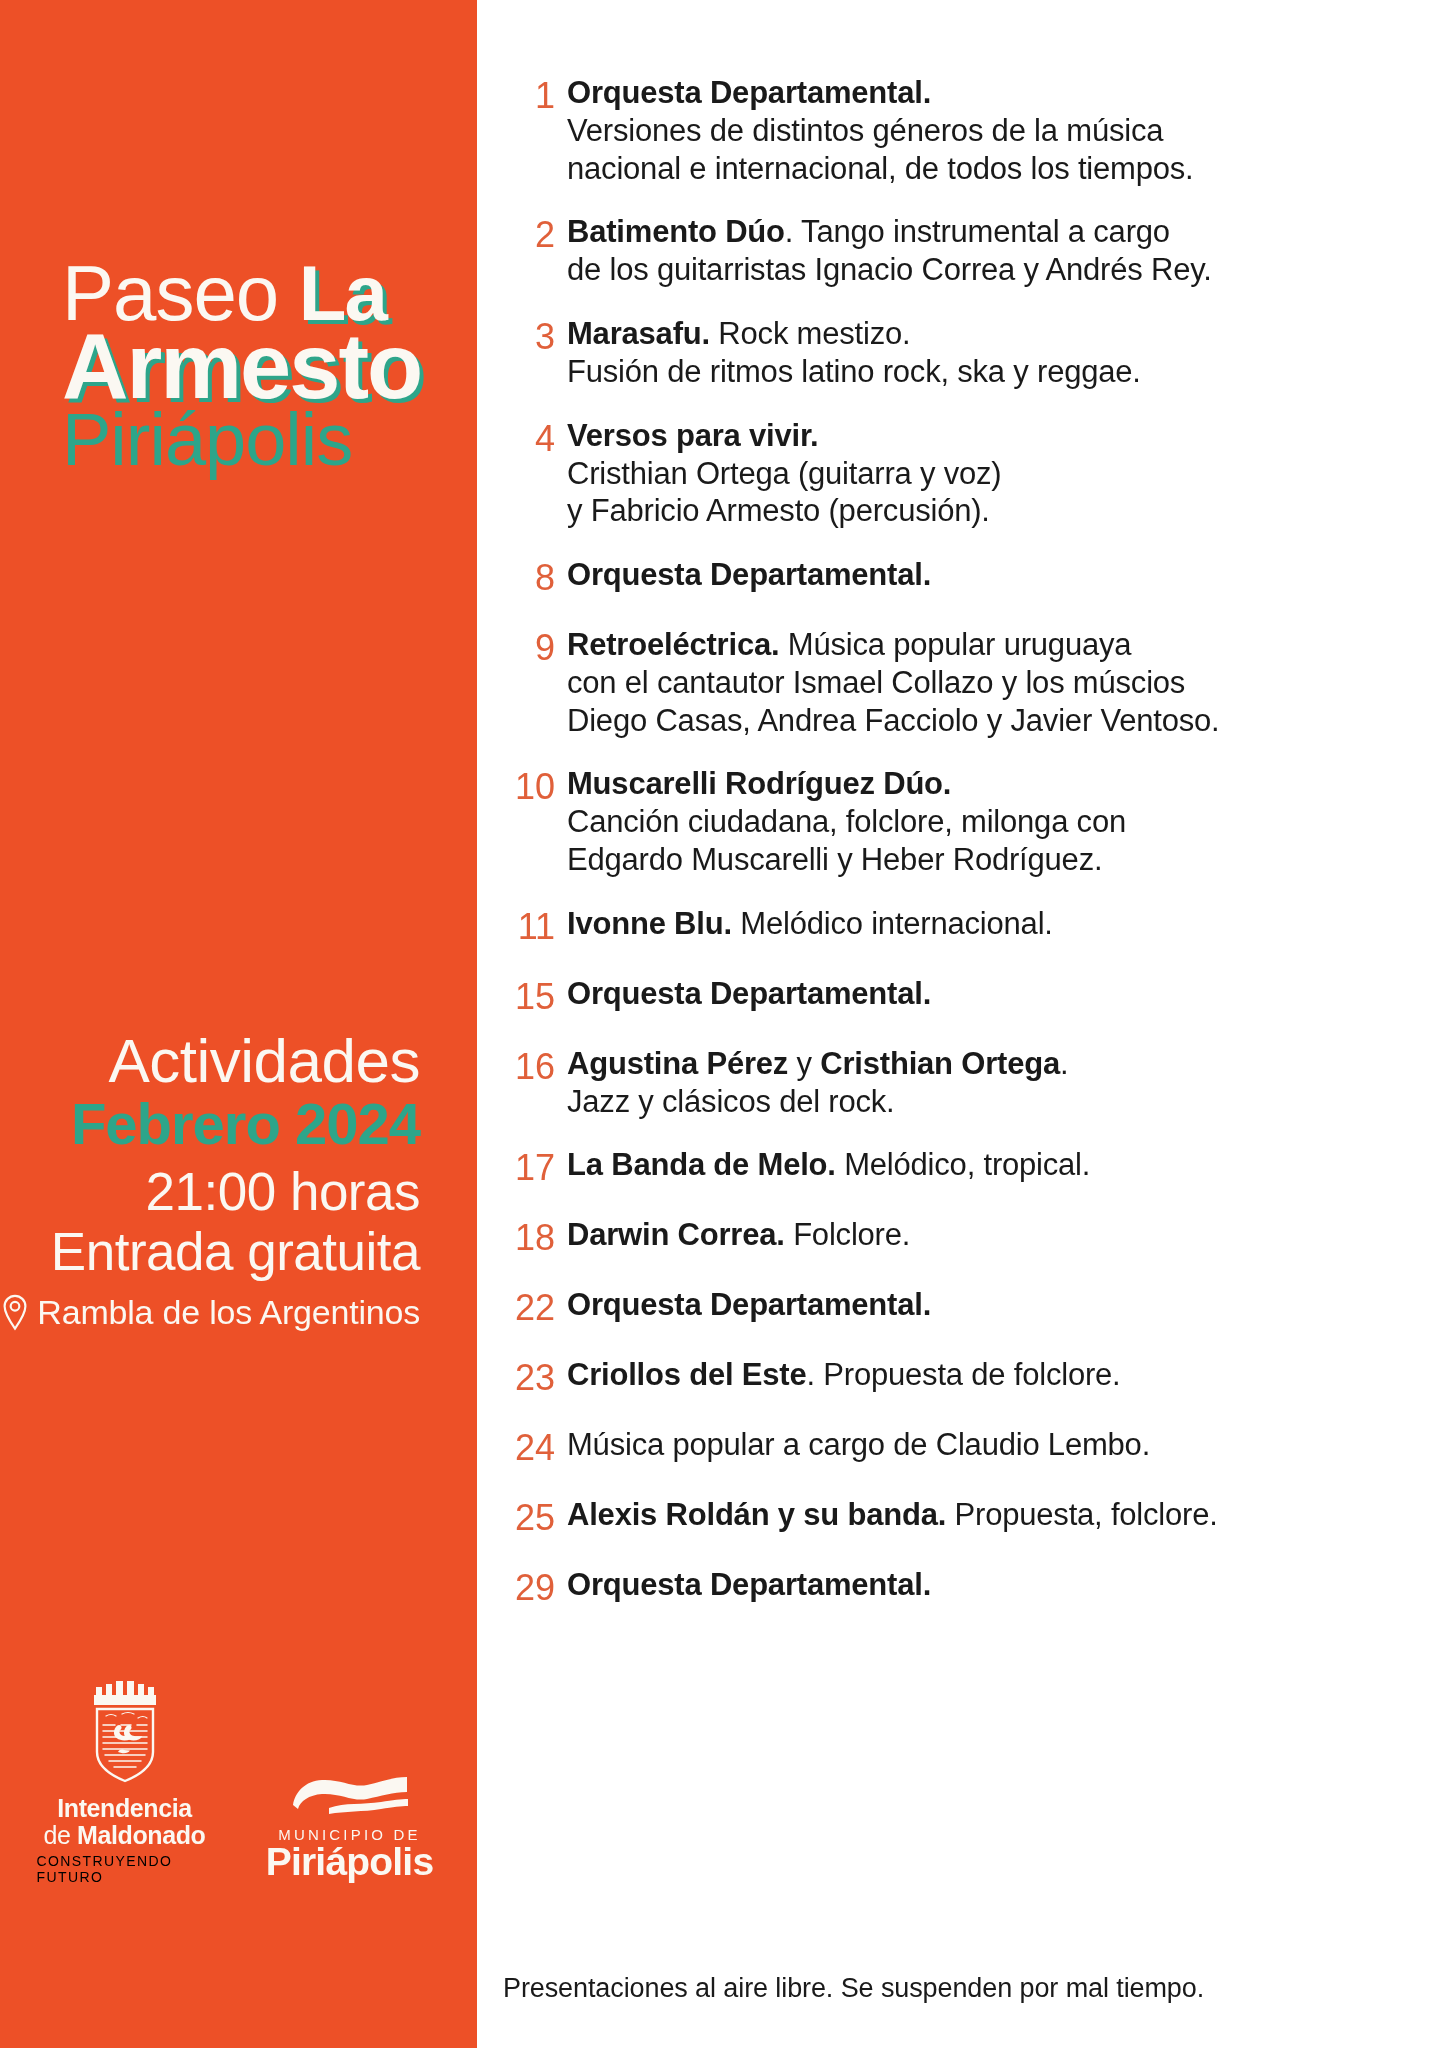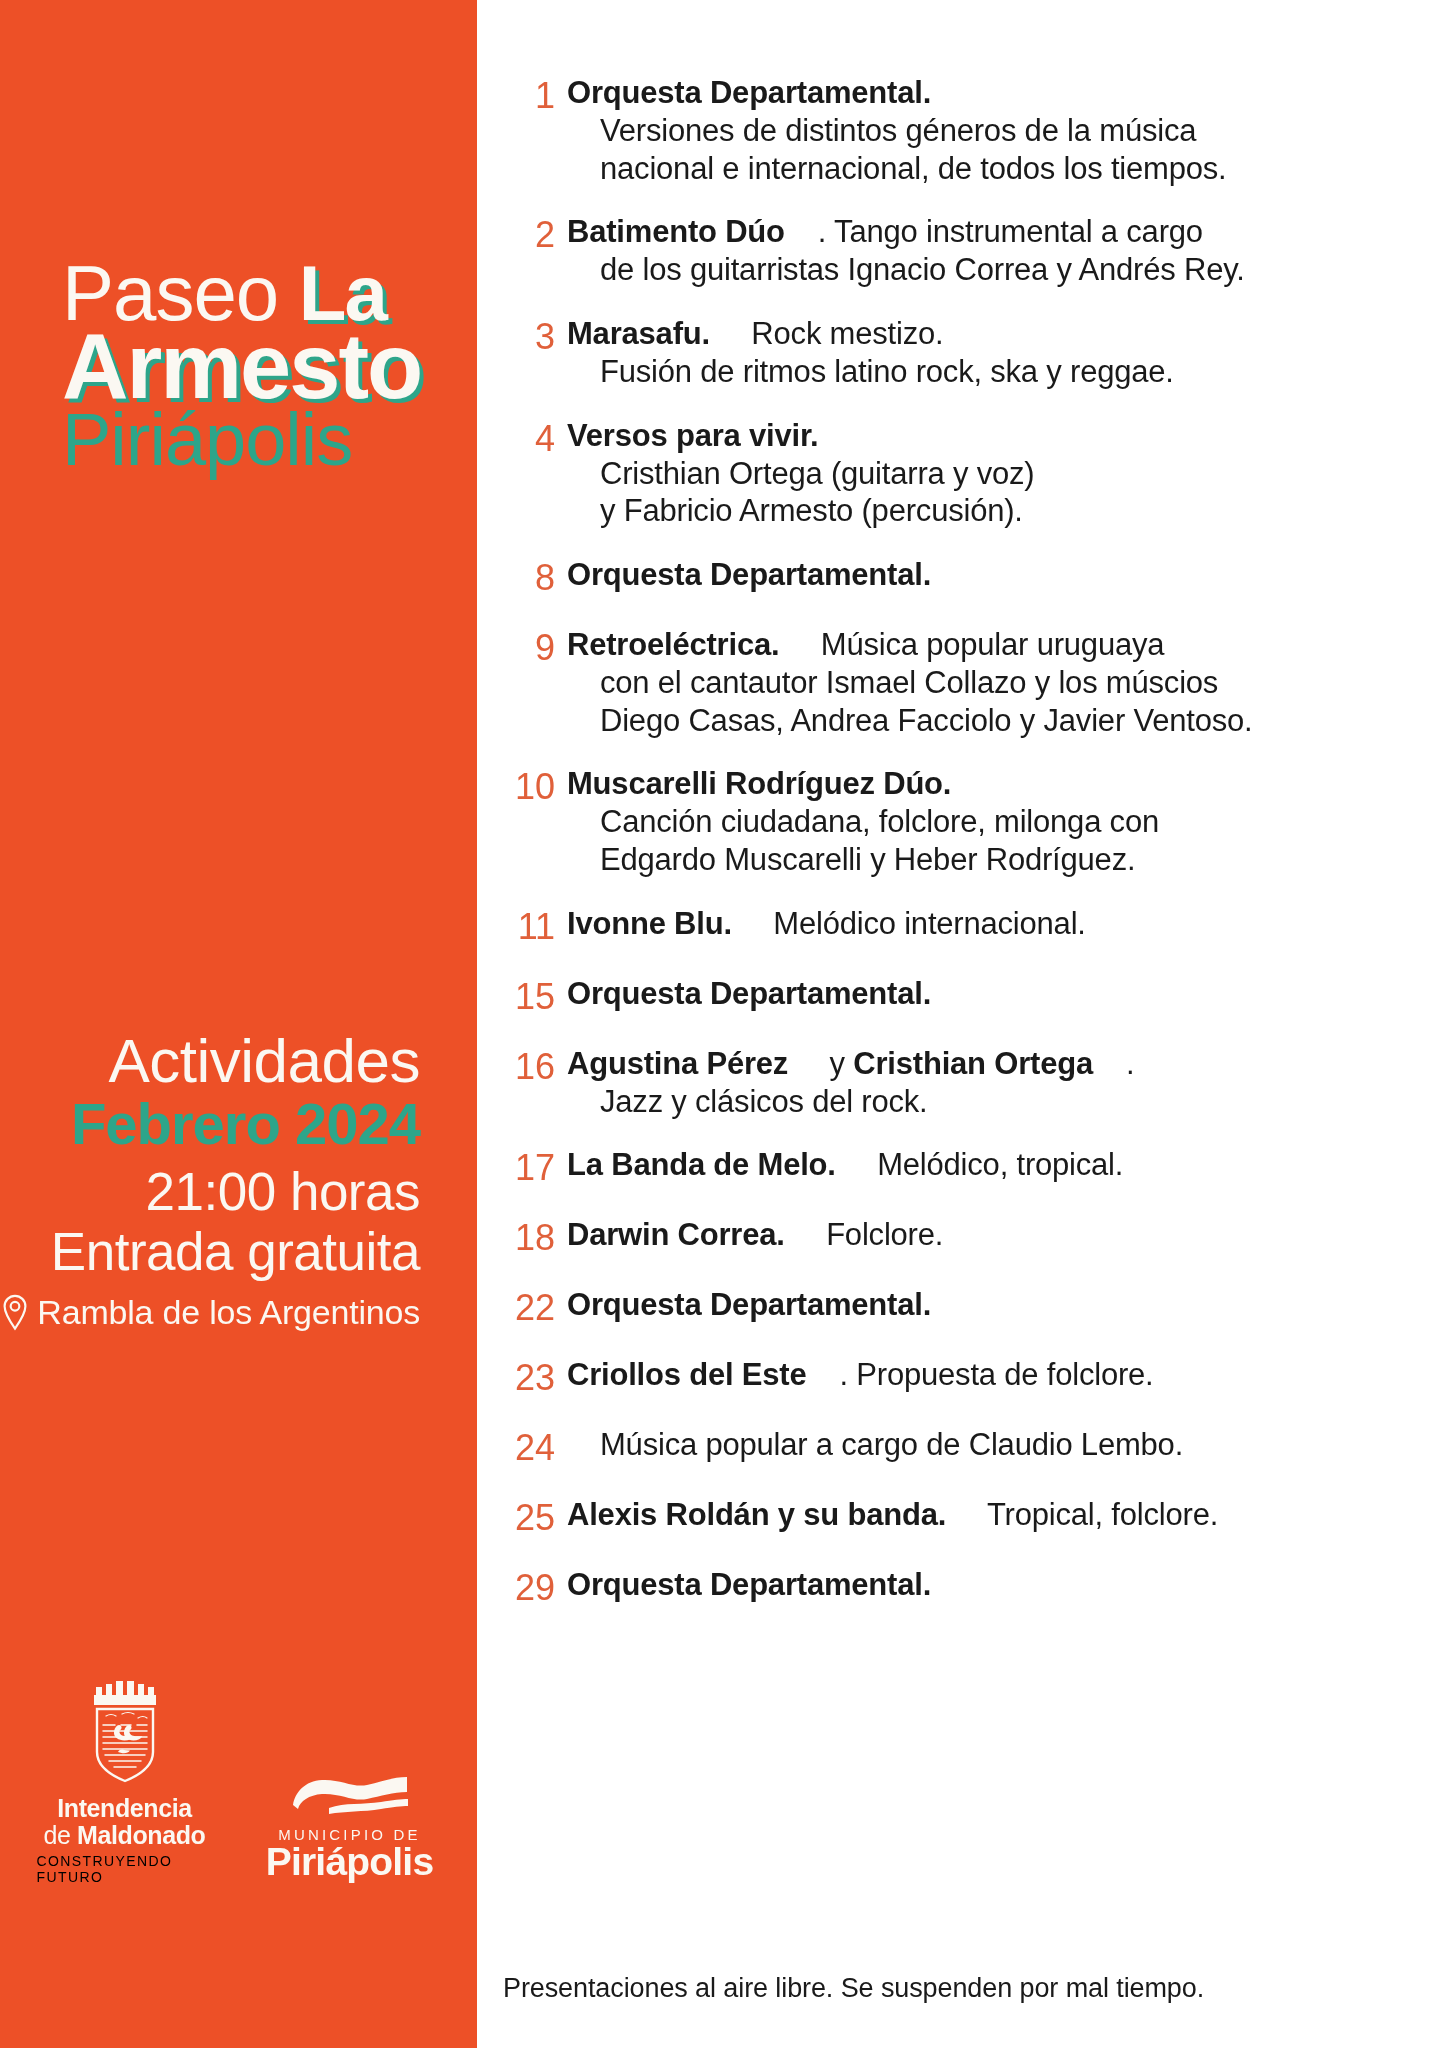--- a/index.html
+++ b/index.html
@@ -185,21 +185,21 @@
     line-height:1.22;
   }
   .pi-body {
     flex:1 1 auto;
     font-size:31px;
     line-height:1.22;
     color:#1a1a1a;
     letter-spacing:-0.2px;
   }
   .pi-name { font-weight:bold; }
-  .pi-desc { font-weight:400;margin-left:33px; }
+  .pi-desc { font-weight:400; }
   .pi-line2 { display:block; }
 
   .footer-note {
     position:absolute;
     left:26px;
     bottom:44px;
     width:910px;
     font-size:27px;
     color:#1a1a1a;
     letter-spacing:-0.1px;
@@ -358,21 +358,21 @@
         <div class="program-item">
           <div class="pi-num">23</div>
           <div class="pi-body"><span class="pi-name"> Criollos del Este</span><span class="pi-desc">. Propuesta de folclore.</span></div>
         </div>
         <div class="program-item">
           <div class="pi-num">24</div>
           <div class="pi-body"><span class="pi-line2 pi-desc">Música popular a cargo de Claudio Lembo.</span></div>
         </div>
         <div class="program-item">
           <div class="pi-num">25</div>
-          <div class="pi-body"><span class="pi-name"> Alexis Roldán y su banda.</span><span class="pi-desc"> Tropical, folclore.</span></div>
+          <div class="pi-body"><span class="pi-name"> Alexis Roldán y su banda.</span><span class="pi-desc"> Propuesta, folclore.</span></div>
         </div>
         <div class="program-item">
           <div class="pi-num">29</div>
           <div class="pi-body"><span class="pi-name"> Orquesta Departamental.</span></div>
         </div>
       </div>
     <div class="footer-note">Presentaciones al aire libre. Se suspenden por mal tiempo.</div>
   </div>
 
 </div>

